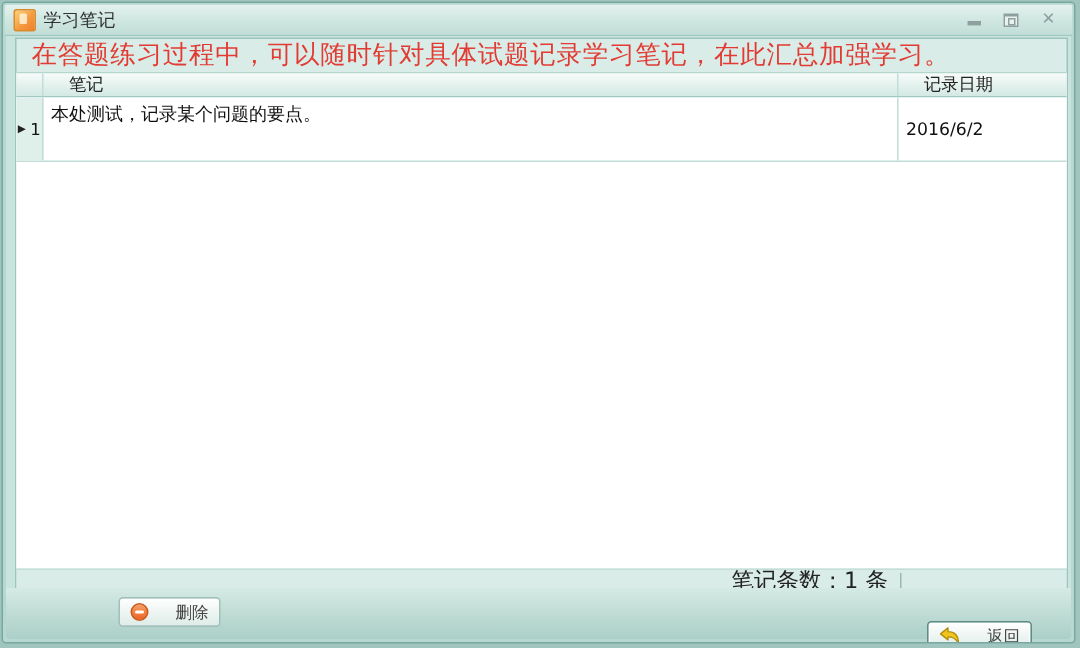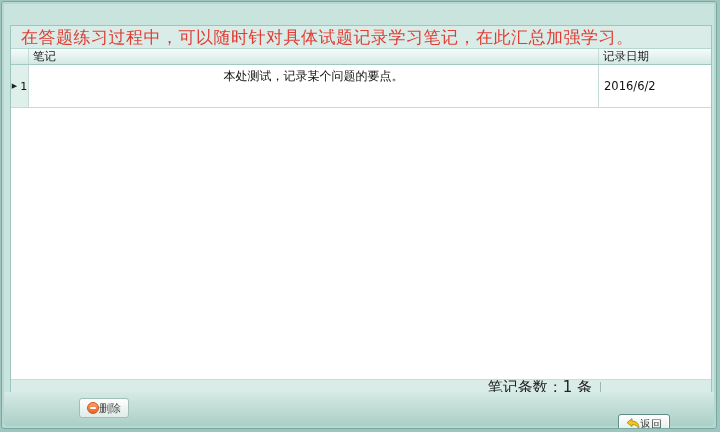--- a/index.html
+++ b/index.html
@@ -51,55 +51,55 @@
   }
   .grid{flex:1 1 auto;display:flex;flex-direction:column;background:#fff;border-top:1px solid #b5d6cf;min-height:0;}
   .grid-header{
     display:grid;grid-template-columns:18px 1fr 112px;height:15px;flex:0 0 auto;
     background:linear-gradient(#f6fbf9,#d3e9e3);
     border-bottom:1px solid #9fc8c1;
   }
   .grid-header .cell{
     display:flex;align-items:center;padding-left:4px;box-sizing:border-box;
     font-size:11.5px;color:#222;border-right:1px solid #c2ddd7;
-    white-space:nowrap;overflow:hidden;
+    white-space:nowrap;overflow:hidden;margin-left:13px;
   }
   .grid-header .cell:last-child{border-right:none;}
   .grid-row{
     display:grid;grid-template-columns:18px 1fr 112px;height:42px;flex:0 0 auto;
     background:#fff;border-bottom:1px solid #c2ddd7;
   }
   .rowhdr{
     background:#dff0eb;border-right:1px solid #c2ddd7;
     display:flex;align-items:center;justify-content:center;gap:3px;
   }
   .marker{font-size:7px;color:#222;line-height:1;}
   .idx{font-size:11px;color:#111;}
   .note-cell{
     padding:3px 5px;font-size:12px;color:#111;box-sizing:border-box;
-    border-right:1px solid #c2ddd7;overflow:hidden;text-align:center;
+    border-right:1px solid #c2ddd7;overflow:hidden;
   }
   .date-cell{display:flex;align-items:center;padding-left:5px;font-size:11.5px;color:#111;}
   .grid-empty{flex:1 1 auto;background:#fff;}
   .statusbar{
     height:15px;flex:0 0 auto;background:#d9ece7;border-top:1px solid #c4ded8;
     display:flex;align-items:center;justify-content:flex-end;
     font-size:15px;color:#222;
   }
   .count{margin-right:8px;white-space:nowrap;}
   .divider{width:1px;height:11px;background:#9ab8b2;}
   .status-spacer{width:110px;height:1px;}
   
   .bottombar{
     position:absolute;left:2px;right:2px;bottom:2px;height:34px;
     background:linear-gradient(#d5eae4,#b7d7cf 70%,#abd0c7);
     border-radius:0 0 2px 2px;
   }
   .btn{
-    position:absolute;height:20px;display:flex;align-items:center;gap:0;
+    position:absolute;height:20px;display:flex;align-items:center;gap:18px;
     padding:0 7px;box-sizing:border-box;cursor:default;
     border:1px solid #9fbfb8;border-radius:3px;
     background:linear-gradient(#ffffff,#eaf3f0 60%,#dfece8);
     font-family:inherit;font-size:11px;color:#444;
   }
   .btn-delete{left:75px;top:6px;}
   .btn-back{
     left:614px;top:22px;border-color:#5f8d85;
     box-shadow:inset 0 0 0 1px #fff;
   }
@@ -111,20 +111,35 @@
     content:"";position:absolute;left:50%;top:50%;width:6px;height:2px;
     transform:translate(-50%,-50%);background:#fff;border-radius:1px;
   }
   .undo-icon{flex:0 0 auto;display:block;}
 </style>
 </head>
 <body>
 
 <div class="window">
 
+  <div class="titlebar">
+    <div class="app-icon"></div>
+    <span class="win-title">学习笔记</span>
+    <div class="controls">
+      <div class="ctrl">
+          <span class="glyph-min"></span>
+        </div>
+      <div class="ctrl">
+          <span class="glyph-max"></span>
+        </div>
+      <div class="ctrl">
+          <span class="glyph-close">✕</span>
+        </div>
+    </div>
+  </div>
 
   <div class="panel">
 
     <div class="message">
       <span>在答题练习过程中，可以随时针对具体试题记录学习笔记，在此汇总加强学习。</span>
     </div>
 
     <div class="grid">
       <div class="grid-header">
         <div class="cell"></div>

